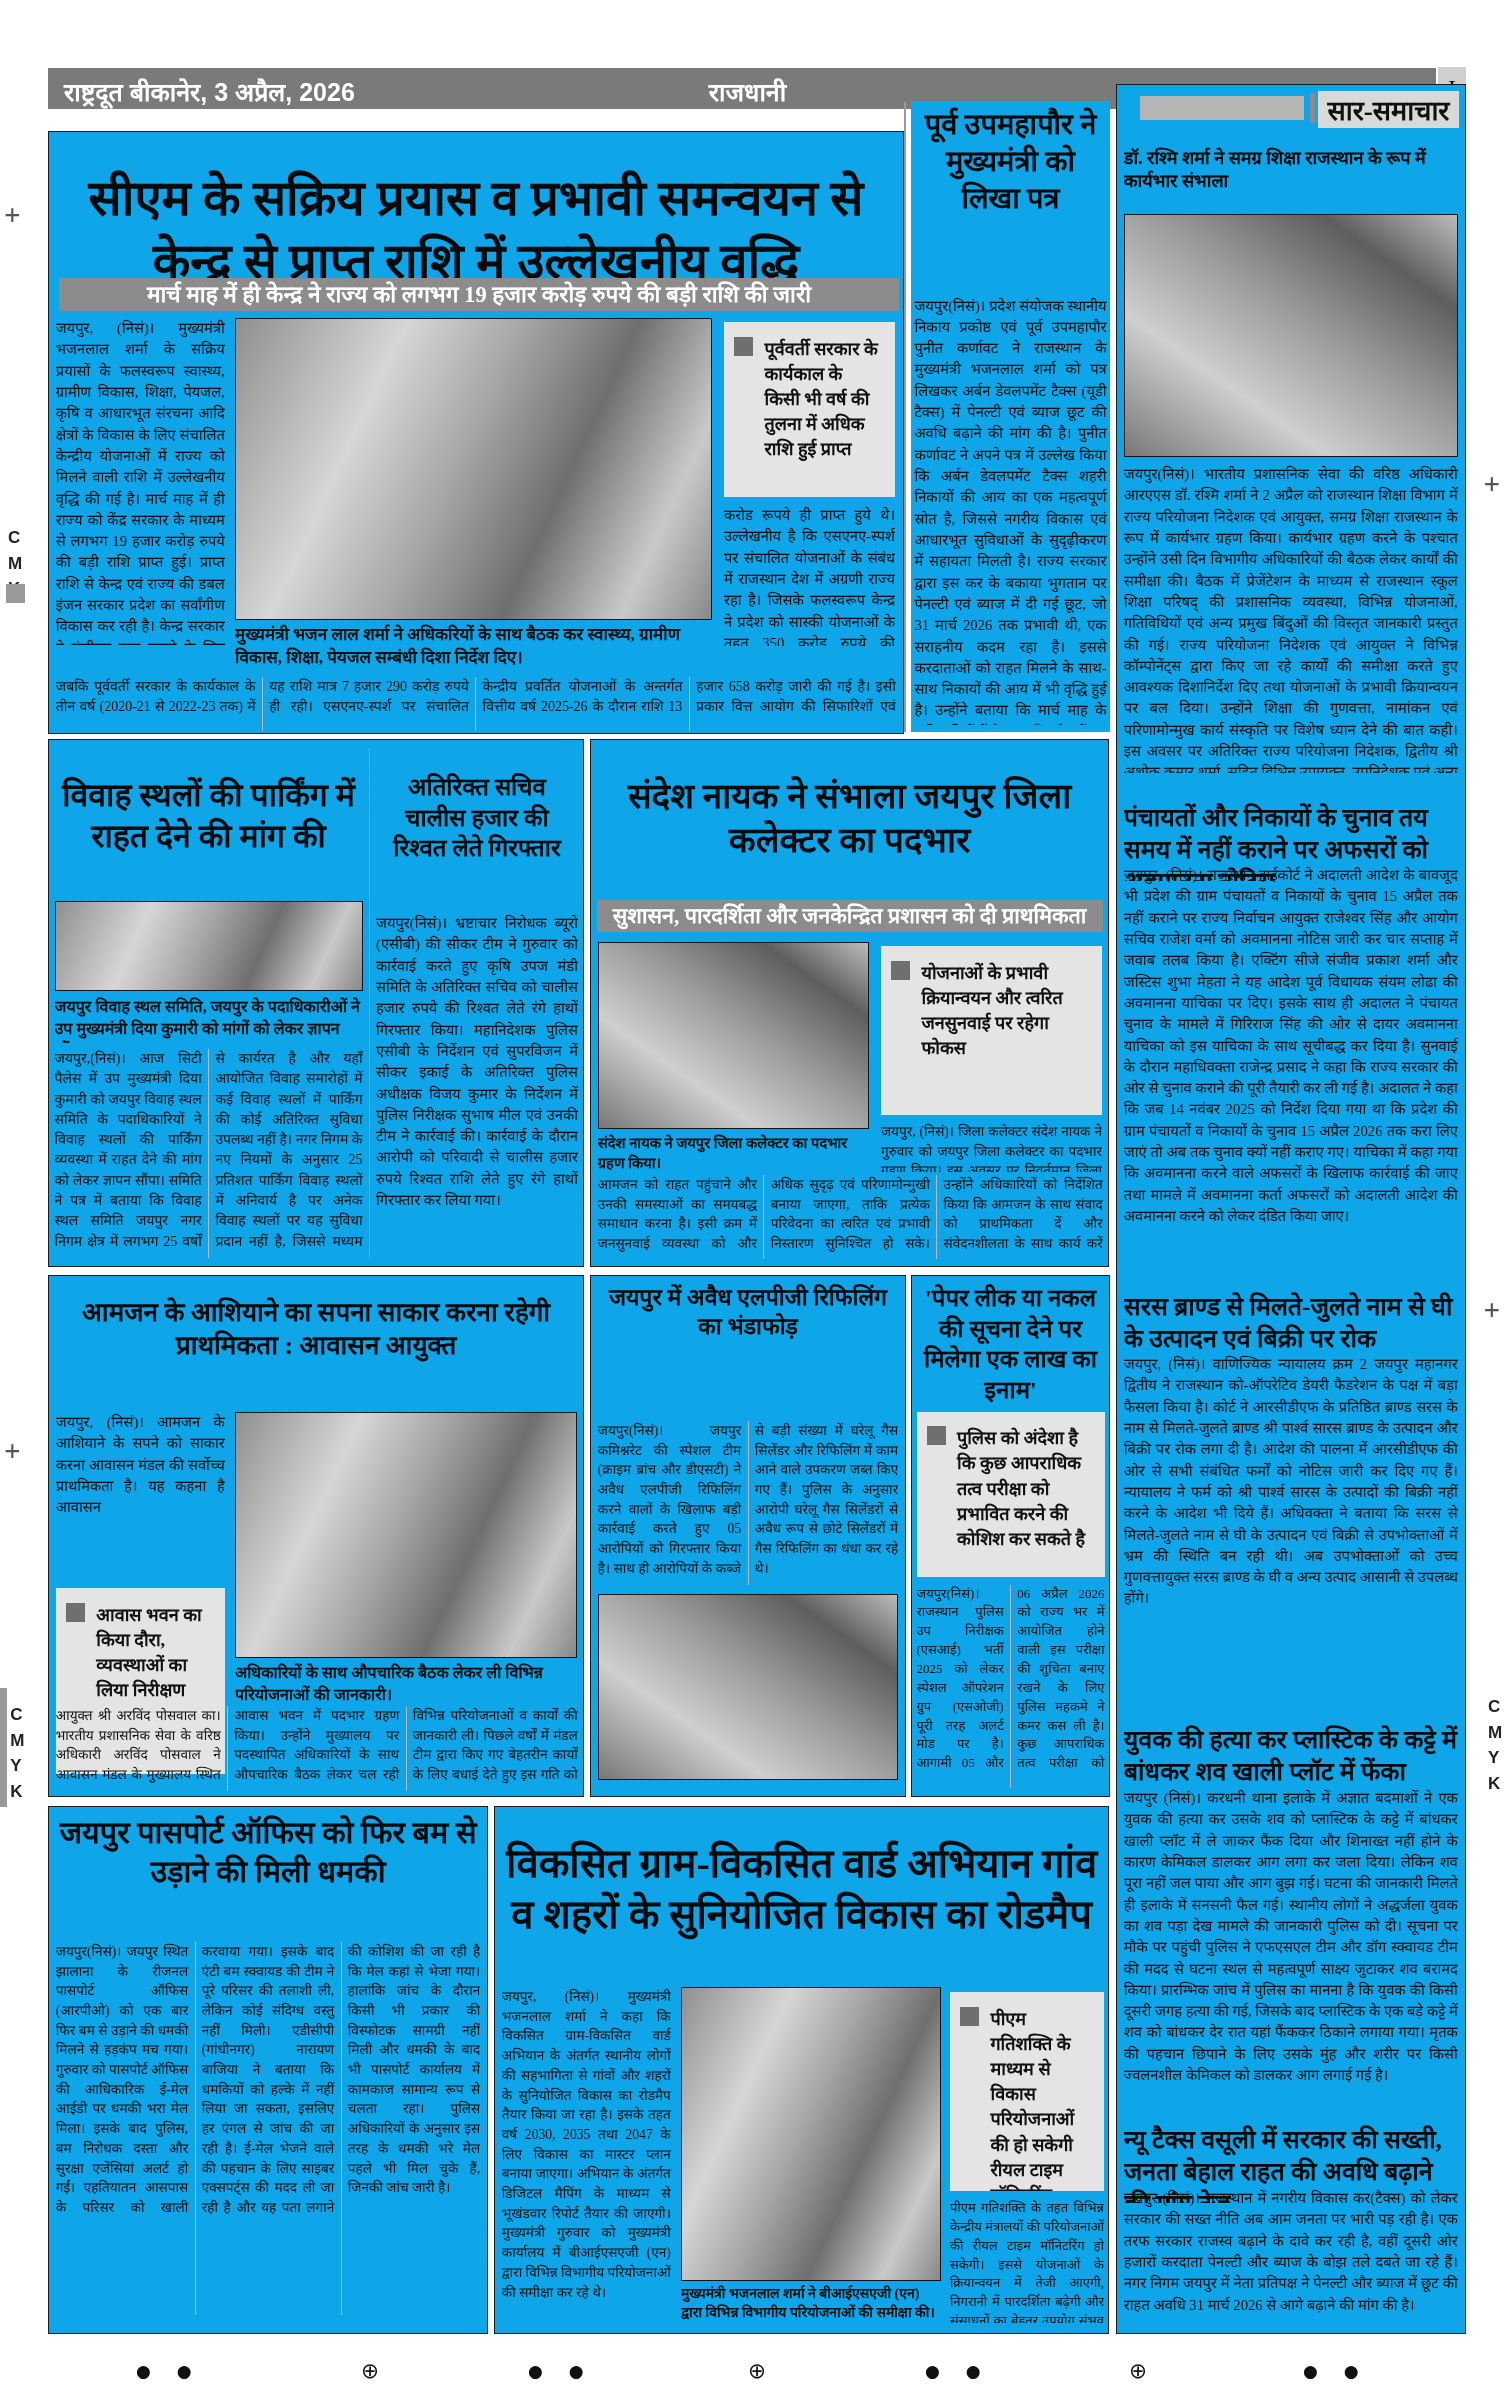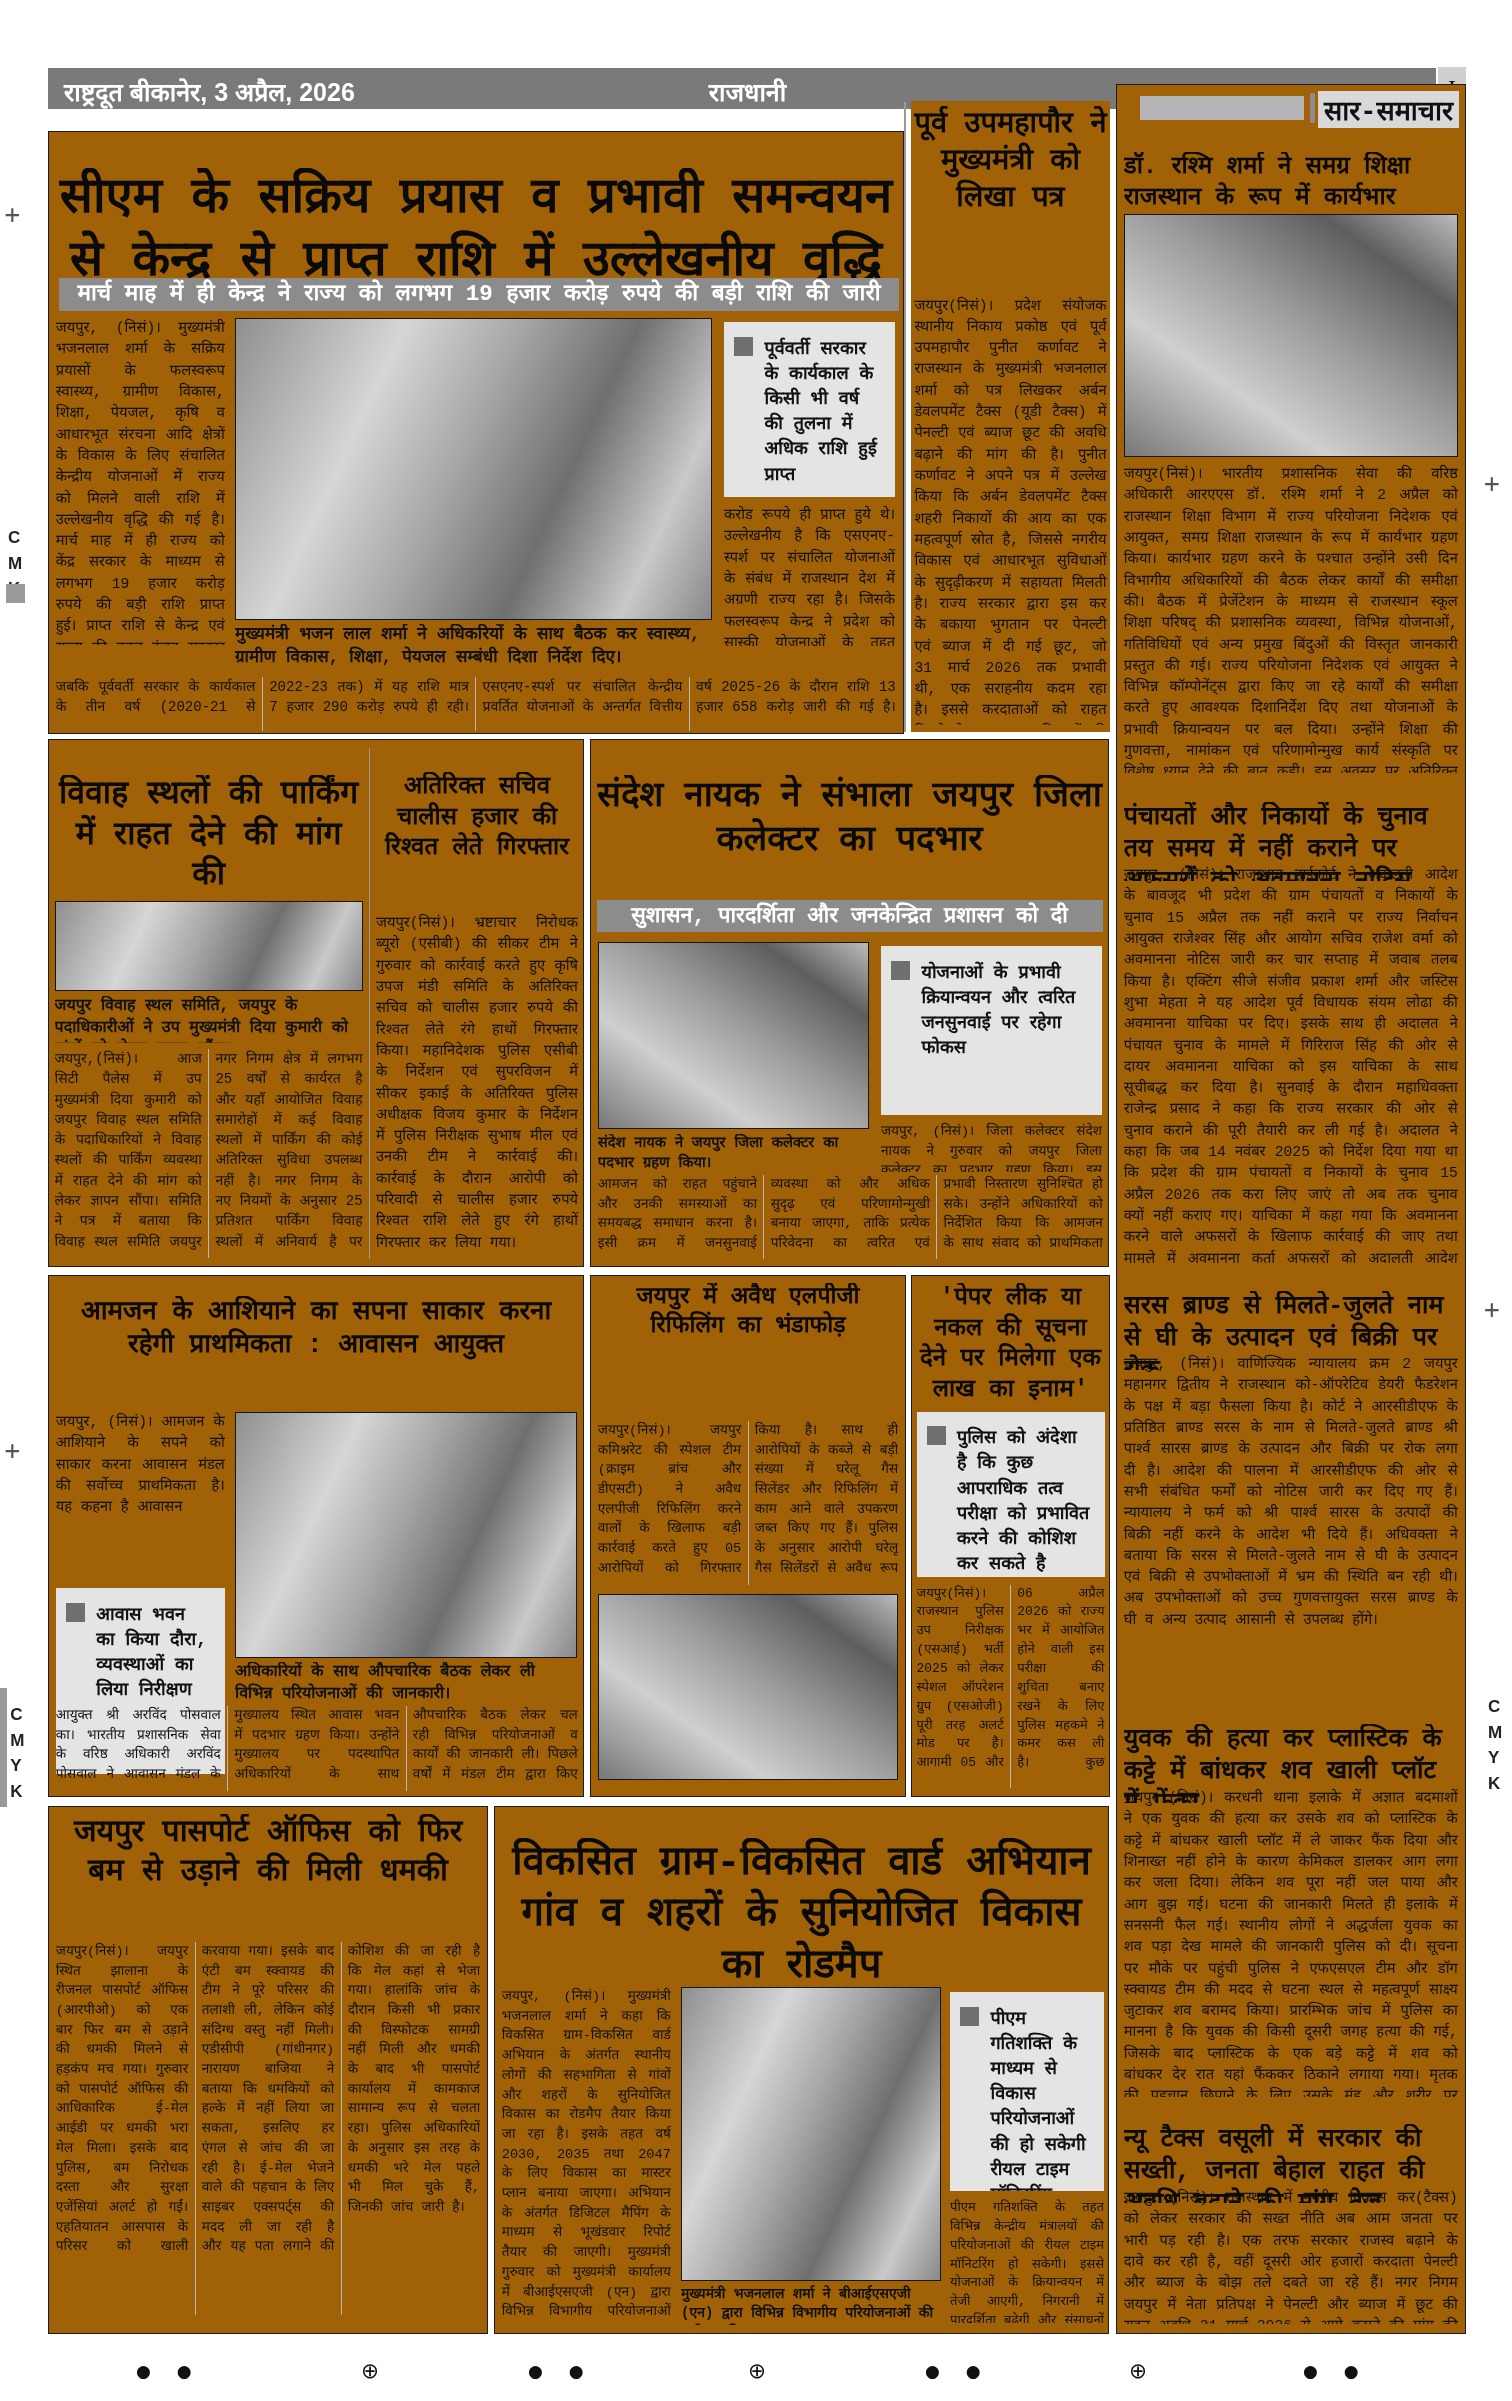--- a/index.html
+++ b/index.html
@@ -1,20 +1,20 @@
 <!DOCTYPE html>
 <html style="font-size:9px"><head>
 <meta charset="utf-8">
 <style>
   html,body{margin:0;padding:0;background:#ffffff;}
   #page{position:relative;width:1512px;height:2401px;background:#ffffff;overflow:hidden;
         font-family:"Liberation Serif","DejaVu Serif",serif;color:#111;}
   .abs{position:absolute;}
   .bar{background:#7a7a7a;color:#fff;}
-  .art{position:absolute;border:1.1px solid #1c1c1c;background:#a16207;box-sizing:border-box;overflow:hidden;font-family:Liberation Mono, monospace;}
+  .art{position:absolute;border:1.1px solid #1c1c1c;background:#0ea5e9;box-sizing:border-box;overflow:hidden;}
   .noborder{border:none;}
   .hl{font-weight:bold;color:#0a0a0a;text-align:center;line-height:1.28;overflow:hidden;}
   .sub{background:#8c8c8c;color:#fff;font-weight:bold;text-align:center;overflow:hidden;}
   .body-t{font-size:14.7px;line-height:1.45;text-align:justify;overflow:hidden;}
   .cols2{column-count:2;column-gap:13.6px;column-rule:0.6px solid #b9b9b9;}
   .cols3{column-count:3;column-gap:13.6px;column-rule:0.6px solid #b9b9b9;}
   .cols4{column-count:4;column-gap:13.6px;column-rule:0.6px solid #b9b9b9;}
   .photo{background:
      linear-gradient(115deg,#8f8f8f 0%,#d6d6d6 28%,#a6a6a6 47%,#6f6f6f 66%,#c9c9c9 85%,#888 100%);
      border:1.1px solid #151515;box-sizing:border-box;}
@@ -90,21 +90,21 @@
     <h2 class="hl" style="margin:4.5px 2.3px 0 2.3px;font-size:29px;height:181px;">पूर्व उपमहापौर ने मुख्यमंत्री को लिखा पत्र</h2>
     <div class="body-t" style="margin:9px 3.4px 0 3.4px;height:429px;">जयपुर(निसं)। प्रदेश संयोजक स्थानीय निकाय प्रकोष्ठ एवं पूर्व उपमहापौर पुनीत कर्णावट ने राजस्थान के मुख्यमंत्री भजनलाल शर्मा को पत्र लिखकर अर्बन डेवलपमेंट टैक्स (यूडी टैक्स) में पेनल्टी एवं ब्याज छूट की अवधि बढ़ाने की मांग की है। पुनीत कर्णावट ने अपने पत्र में उल्लेख किया कि अर्बन डेवलपमेंट टैक्स शहरी निकायों की आय का एक महत्वपूर्ण स्रोत है, जिससे नगरीय विकास एवं आधारभूत सुविधाओं के सुदृढ़ीकरण में सहायता मिलती है। राज्य सरकार द्वारा इस कर के बकाया भुगतान पर पेनल्टी एवं ब्याज में दी गई छूट, जो 31 मार्च 2026 तक प्रभावी थी, एक सराहनीय कदम रहा है। इससे करदाताओं को राहत मिलने के साथ-साथ निकायों की आय में भी वृद्धि हुई है। उन्होंने बताया कि मार्च माह के अंतिम दिनों में बेतनमानों, त्योहारों एवं विभिन्न कार्यों में व्यस्तता के चलते अनेक करदाता समय पर अर्बन डेवलपमेंट टैक्स का भुगतान नहीं कर सके। इसके अतिरिक्त, वर्ष 2007 से 2026 तक की अवधि के लिए एकमुश्त देय राशि के लाभ से भी अनेक भूखंड मालिक वंचित रह गए।</div>
   </section>
 
   <section class="art" style="left:1116px;top:84px;width:350px;height:2250px;">
     <div class="abs" style="left:0;top:5.6px;width:348px;height:35px;">
       <div class="abs" style="left:22.6px;top:5.6px;width:164px;height:24px;background:#b5b5b5;"></div>
       <div class="abs" style="left:193px;top:2.3px;width:4.5px;height:30.5px;background:#8c8c8c;"></div>
       <div class="abs" style="left:201px;top:0;width:141px;font-size:27px;font-weight:bold;text-align:center;background:#d9d9d9;">सार-समाचार</div>
     </div>
-    <h2 class="abs hl" style="left:6.8px;top:47px;width:334px;height:76px;font-size:24px;text-align:left;">डॉ. रश्मि शर्मा ने समग्र शिक्षा राजस्थान के रूप में कार्यभार संभाला</h2>
+    <h2 class="abs hl" style="left:6.8px;top:47px;width:334px;height:76px;font-size:18px;text-align:left;">डॉ. रश्मि शर्मा ने समग्र शिक्षा राजस्थान के रूप में कार्यभार संभाला</h2>
     <div class="abs photo2" style="left:6.8px;top:129px;width:334px;height:243px;"></div>
     <div class="abs body-t" style="left:6.8px;top:379px;width:334px;height:309px;">जयपुर(निसं)। भारतीय प्रशासनिक सेवा की वरिष्ठ अधिकारी आरएएस डॉ. रश्मि शर्मा ने 2 अप्रैल को राजस्थान शिक्षा विभाग में राज्य परियोजना निदेशक एवं आयुक्त, समग्र शिक्षा राजस्थान के रूप में कार्यभार ग्रहण किया। कार्यभार ग्रहण करने के पश्चात उन्होंने उसी दिन विभागीय अधिकारियों की बैठक लेकर कार्यों की समीक्षा की। बैठक में प्रेजेंटेशन के माध्यम से राजस्थान स्कूल शिक्षा परिषद् की प्रशासनिक व्यवस्था, विभिन्न योजनाओं, गतिविधियों एवं अन्य प्रमुख बिंदुओं की विस्तृत जानकारी प्रस्तुत की गई। राज्य परियोजना निदेशक एवं आयुक्त ने विभिन्न कॉम्पोनेंट्स द्वारा किए जा रहे कार्यों की समीक्षा करते हुए आवश्यक दिशानिर्देश दिए तथा योजनाओं के प्रभावी क्रियान्वयन पर बल दिया। उन्होंने शिक्षा की गुणवत्ता, नामांकन एवं परिणामोन्मुख कार्य संस्कृति पर विशेष ध्यान देने की बात कही। इस अवसर पर अतिरिक्त राज्य परियोजना निदेशक, द्वितीय श्री अशोक कुमार शर्मा, सहित विभिन्न उपायुक्त, उपनिदेशक एवं अन्य अधिकारी उपस्थित रहे।</div>
 
     <h2 class="abs hl" style="left:6.8px;top:696px;width:334px;height:79px;font-size:25px;text-align:left;">पंचायतों और निकायों के चुनाव तय समय में नहीं कराने पर अफसरों को अवमानना नोटिस</h2>
     <div class="abs body-t" style="left:6.8px;top:780px;width:334px;height:398px;">जयपुर, (निसं)। राजस्थान हाईकोर्ट ने अदालती आदेश के बावजूद भी प्रदेश की ग्राम पंचायतों व निकायों के चुनाव 15 अप्रैल तक नहीं कराने पर राज्य निर्वाचन आयुक्त राजेश्वर सिंह और आयोग सचिव राजेश वर्मा को अवमानना नोटिस जारी कर चार सप्ताह में जवाब तलब किया है। एक्टिंग सीजे संजीव प्रकाश शर्मा और जस्टिस शुभा मेहता ने यह आदेश पूर्व विधायक संयम लोढा की अवमानना याचिका पर दिए। इसके साथ ही अदालत ने पंचायत चुनाव के मामले में गिरिराज सिंह की ओर से दायर अवमानना याचिका को इस याचिका के साथ सूचीबद्ध कर दिया है। सुनवाई के दौरान महाधिवक्ता राजेन्द्र प्रसाद ने कहा कि राज्य सरकार की ओर से चुनाव कराने की पूरी तैयारी कर ली गई है। अदालत ने कहा कि जब 14 नवंबर 2025 को निर्देश दिया गया था कि प्रदेश की ग्राम पंचायतों व निकायों के चुनाव 15 अप्रैल 2026 तक करा लिए जाएं तो अब तक चुनाव क्यों नहीं कराए गए। याचिका में कहा गया कि अवमानना करने वाले अफसरों के खिलाफ कार्रवाई की जाए तथा मामले में अवमानना कर्ता अफसरों को अदालती आदेश की अवमानना करने को लेकर दंडित किया जाए।</div>
 
     <h2 class="abs hl" style="left:6.8px;top:1185px;width:334px;height:79px;font-size:25px;text-align:left;">सरस ब्राण्ड से मिलते-जुलते नाम से घी के उत्पादन एवं बिक्री पर रोक</h2>
     <div class="abs body-t" style="left:6.8px;top:1269px;width:334px;height:343px;">जयपुर, (निसं)। वाणिज्यिक न्यायालय क्रम 2 जयपुर महानगर द्वितीय ने राजस्थान को-ऑपरेटिव डेयरी फैडरेशन के पक्ष में बड़ा फैसला किया है। कोर्ट ने आरसीडीएफ के प्रतिष्ठित ब्राण्ड सरस के नाम से मिलते-जुलते ब्राण्ड श्री पार्श्व सारस ब्राण्ड के उत्पादन और बिक्री पर रोक लगा दी है। आदेश की पालना में आरसीडीएफ की ओर से सभी संबंधित फर्मों को नोटिस जारी कर दिए गए हैं। न्यायालय ने फर्म को श्री पार्श्व सारस के उत्पादों की बिक्री नहीं करने के आदेश भी दिये हैं। अधिवक्ता ने बताया कि सरस से मिलते-जुलते नाम से घी के उत्पादन एवं बिक्री से उपभोक्ताओं में भ्रम की स्थिति बन रही थी। अब उपभोक्ताओं को उच्च गुणवत्तायुक्त सरस ब्राण्ड के घी व अन्य उत्पाद आसानी से उपलब्ध होंगे।</div>
 
     <h2 class="abs hl" style="left:6.8px;top:1618px;width:334px;height:79px;font-size:25px;text-align:left;">युवक की हत्या कर प्लास्टिक के कट्टे में बांधकर शव खाली प्लॉट में फेंका</h2>

